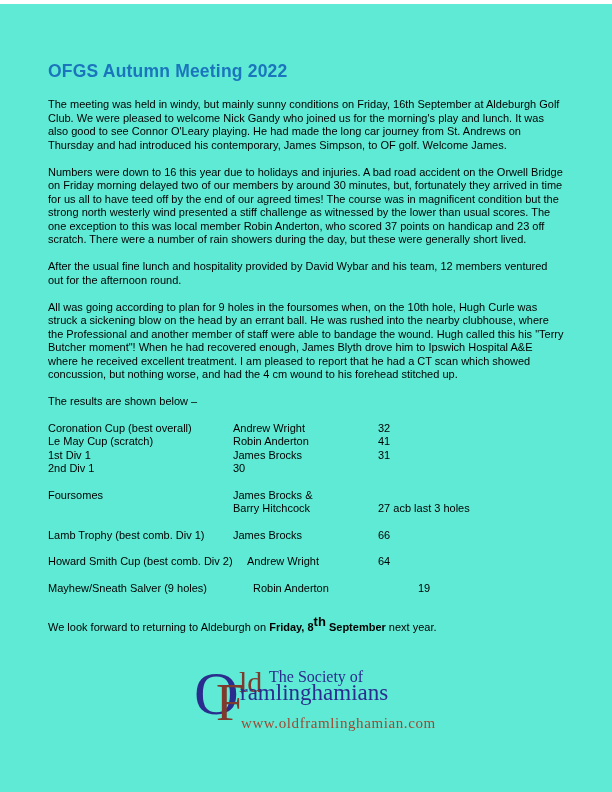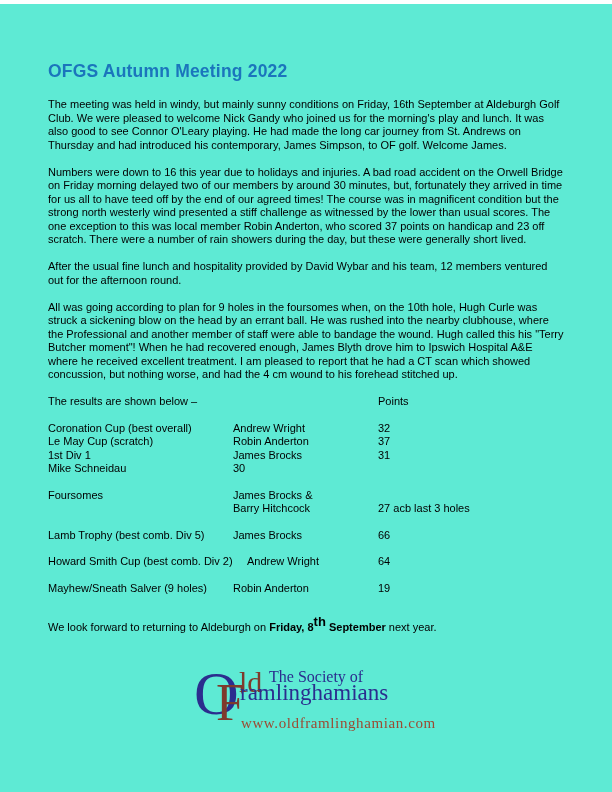--- a/index.html
+++ b/index.html
@@ -36,21 +36,21 @@
   }
   .r-row {
     display: grid;
     grid-template-columns: 185px 145px 1fr;
   }
   .r-row--wide { grid-template-columns: 199px 131px 1fr; }
   .r-group { margin-bottom: 13px; }
   .r-single { margin-bottom: 13px; }
   .r-four { margin-bottom: 13px; }
   .r-four .pts { align-self: end; }
-  .r-last { margin-bottom: 26px; }
+  .r-last { margin-bottom: 26px; gap: 20px; }
 
   .closing { margin: 0 0 0 0; }
   .closing b { font-weight: bold; }
   .closing sup { font-weight: bold; font-size: 13px; line-height: 0; }
 
   
   .logo {
     position: relative;
     height: 86px;
     margin-top: 31px;
@@ -73,56 +73,55 @@
 
   <p class="body-par">The meeting was held in windy, but mainly sunny conditions on Friday, 16th September at Aldeburgh Golf Club. We were pleased to welcome Nick Gandy who joined us for the morning's play and lunch. It was also good to see Connor O'Leary playing. He had made the long car journey from St. Andrews on Thursday and had introduced his contemporary, James Simpson, to OF golf. Welcome James.</p>
   <p class="body-par">Numbers were down to 16 this year due to holidays and injuries. A bad road accident on the Orwell Bridge on Friday morning delayed two of our members by around 30 minutes, but, fortunately they arrived in time for us all to have teed off by the end of our agreed times! The course was in magnificent condition but the strong north westerly wind presented a stiff challenge as witnessed by the lower than usual scores. The one exception to this was local member Robin Anderton, who scored 37 points on handicap and 23 off scratch. There were a number of rain showers during the day, but these were generally short lived.</p>
   <p class="body-par">After the usual fine lunch and hospitality provided by David Wybar and his team, 12 members ventured out for the afternoon round.</p>
   <p class="body-par">All was going according to plan for 9 holes in the foursomes when, on the 10th hole, Hugh Curle was struck a sickening blow on the head by an errant ball. He was rushed into the nearby clubhouse, where the Professional and another member of staff were able to bandage the wound. Hugh called this his "Terry Butcher moment"!  When he had recovered enough, James Blyth drove him to Ipswich Hospital A&amp;E where he received excellent treatment. I am pleased to report that he had a CT scan which showed concussion, but nothing worse, and had the 4 cm wound to his forehead stitched up.</p>
 
   <div class="results">
 
     <div class="r-head">
       <span>The results are shown below –</span>
-      <span>Points</span>
     </div>
 
     <div class="r-group">
       <div class="r-row">
         <span>Coronation Cup (best overall)</span>
         <span>Andrew Wright</span>
         <span>32</span>
       </div>
       <div class="r-row">
         <span>Le May Cup (scratch)</span>
         <span>Robin Anderton</span>
-        <span>37</span>
+        <span>41</span>
       </div>
       <div class="r-row">
         <span>1st Div 1</span>
         <span>James Brocks</span>
         <span>31</span>
       </div>
       <div class="r-row">
-        <span>Mike Schneidau</span>
+        <span>2nd Div 1</span>
         <span>30</span>
       </div>
     </div>
 
     <div class="r-row r-four">
       <span>Foursomes</span>
       <span>
         <span style="position:static">James Brocks &amp;</span><br>
         <span style="position:static">Barry Hitchcock</span>
       </span>
       <span class="pts">27 acb last 3 holes</span>
     </div>
 
     <div class="r-row r-single">
-      <span>Lamb Trophy (best comb. Div 5)</span>
+      <span>Lamb Trophy (best comb. Div 1)</span>
       <span>James Brocks</span>
       <span>66</span>
     </div>
 
     <div class="r-row r-row--wide r-single">
       <span>Howard Smith Cup (best comb. Div 2)</span>
       <span>Andrew Wright</span>
       <span>64</span>
     </div>
 

